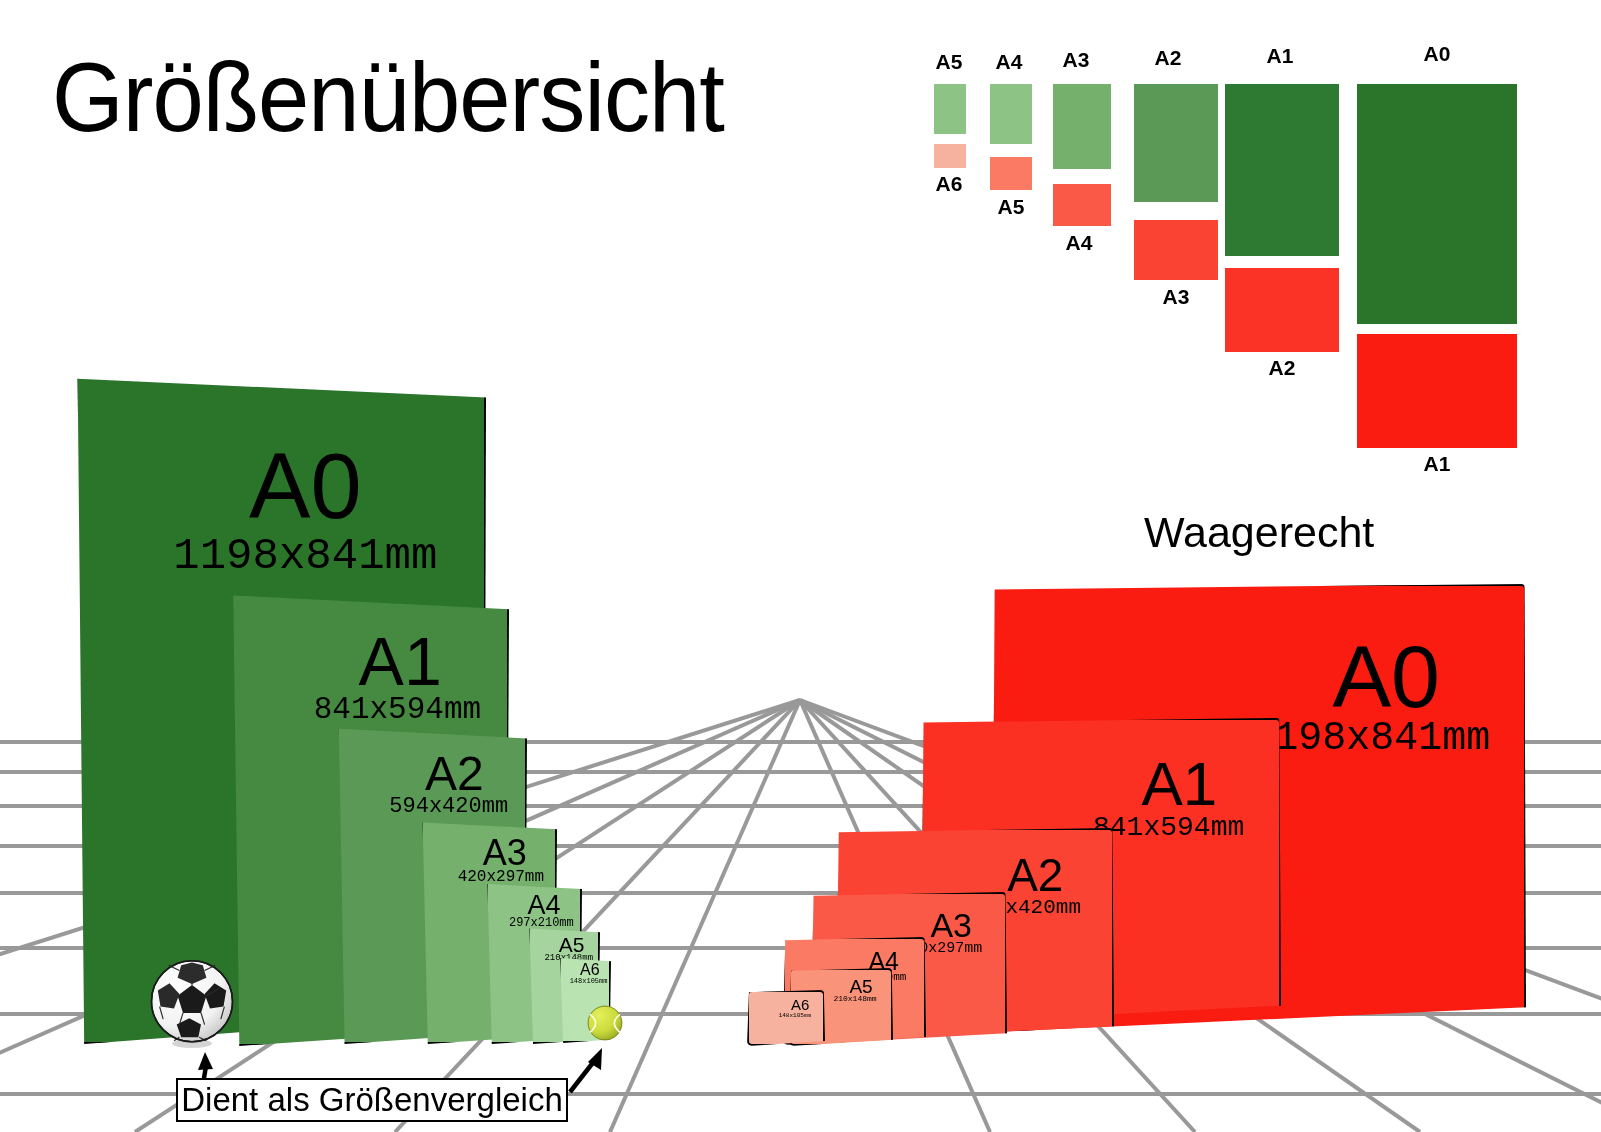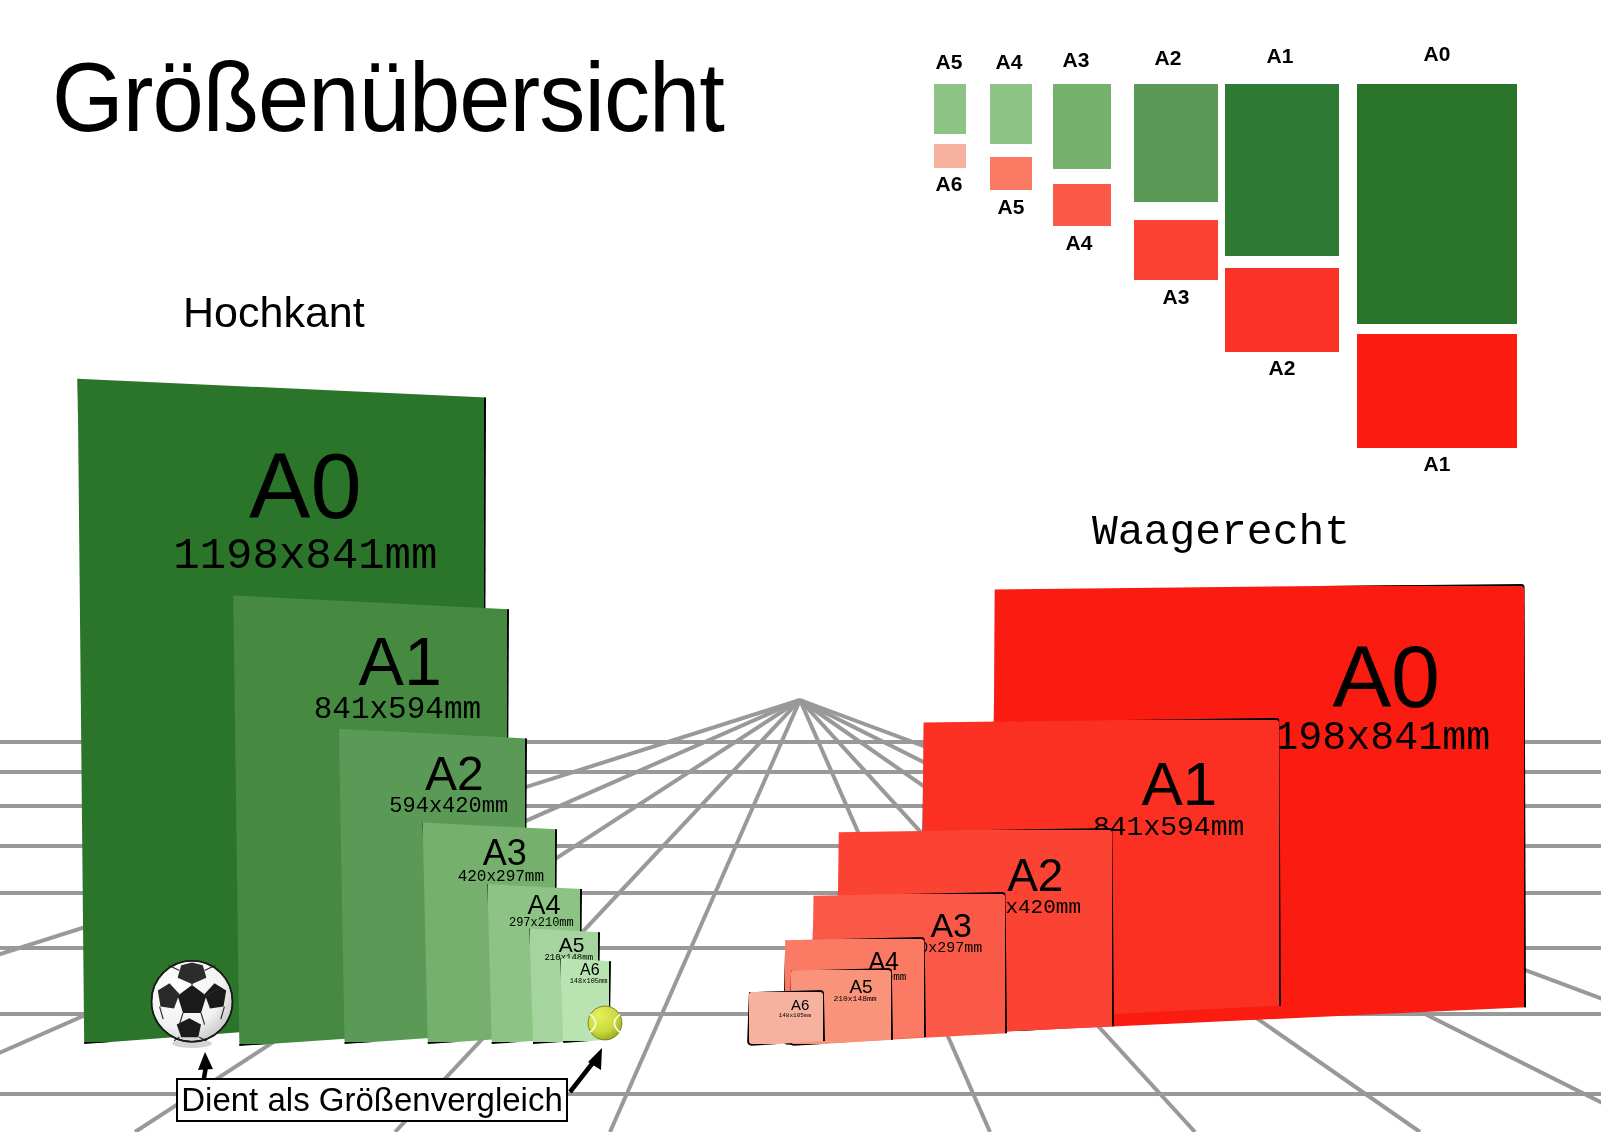--- a/index.html
+++ b/index.html
@@ -39,21 +39,21 @@
   }
 
   
   .section-caption {
     position: absolute;
     font-size: 43px;
     color: #000;
     white-space: nowrap;
   }
   #caption-hochkant { left: 183px; top: 288px; }
-  #caption-waagerecht { left: 1092px; top: 508px; font-family: Liberation Mono, monospace; }
+  #caption-waagerecht { left: 1144px; top: 508px; }
 
   
   #mini-legend {
     position: absolute;
     left: 910px;
     top: 40px;
     width: 620px;
     height: 440px;
   }
   .mini-rect { position: absolute; }
@@ -158,21 +158,20 @@
       <line x1="800" y1="700" x2="990" y2="1132"></line>
       <line x1="800" y1="700" x2="1195" y2="1132"></line>
       <line x1="800" y1="700" x2="1420" y2="1132"></line>
       <line x1="800" y1="700" x2="1660" y2="1132"></line>
       <line x1="800" y1="700" x2="1960" y2="1132"></line>
     </g>
   </svg>
 
   <div id="page-title">Größenübersicht</div>
 
-  <div class="section-caption" id="caption-hochkant">Hochkant</div>
   <div class="section-caption" id="caption-waagerecht">Waagerecht</div>
 
   <div id="mini-legend">
 
     <div class="mini-label" style="left:16px; top:10px; width:46px;">A5</div>
     <div class="mini-rect" style="left:24px; top:44px; width:32px; height:50px; background:#8dc486;"></div>
     <div class="mini-rect" style="left:24px; top:104px; width:32px; height:24px; background:#f6b29e;"></div>
     <div class="mini-label" style="left:16px; top:132px; width:46px;">A6</div>
 
     <div class="mini-label" style="left:76px; top:10px; width:46px;">A4</div>

